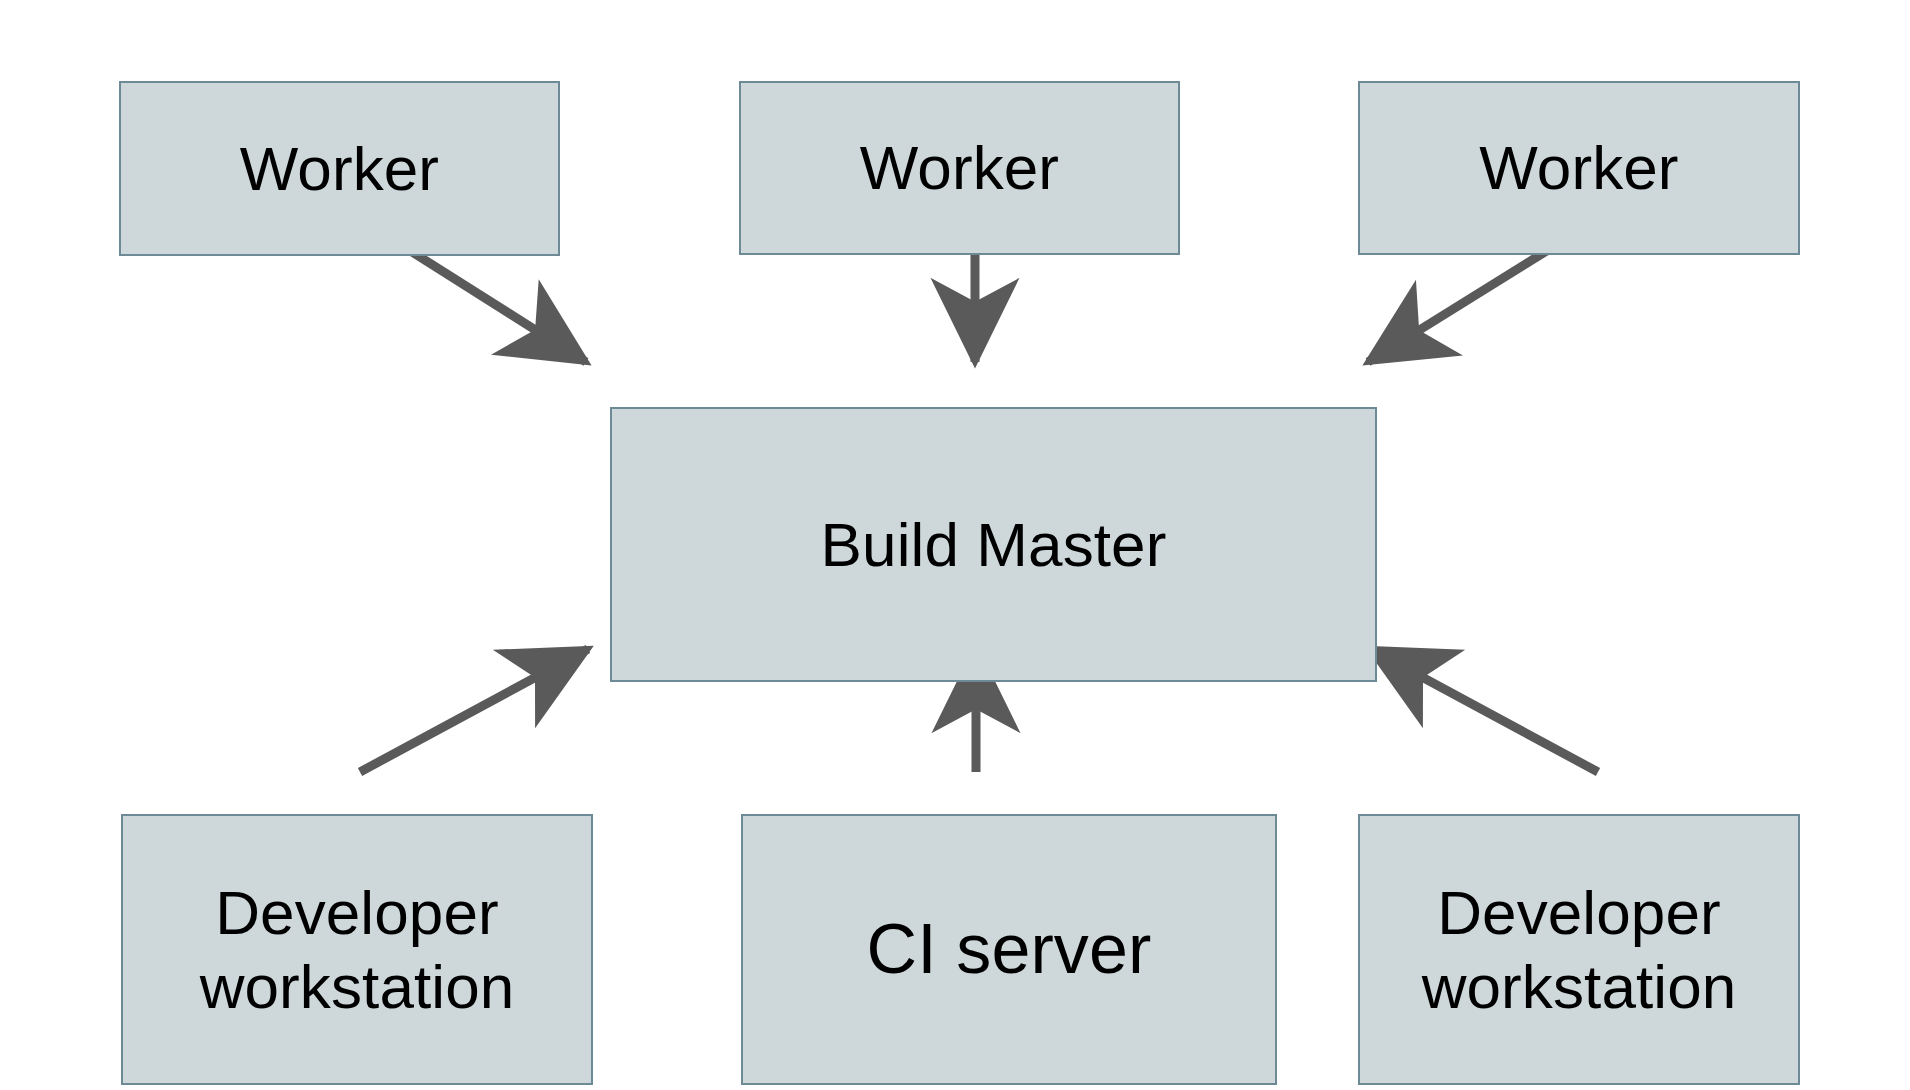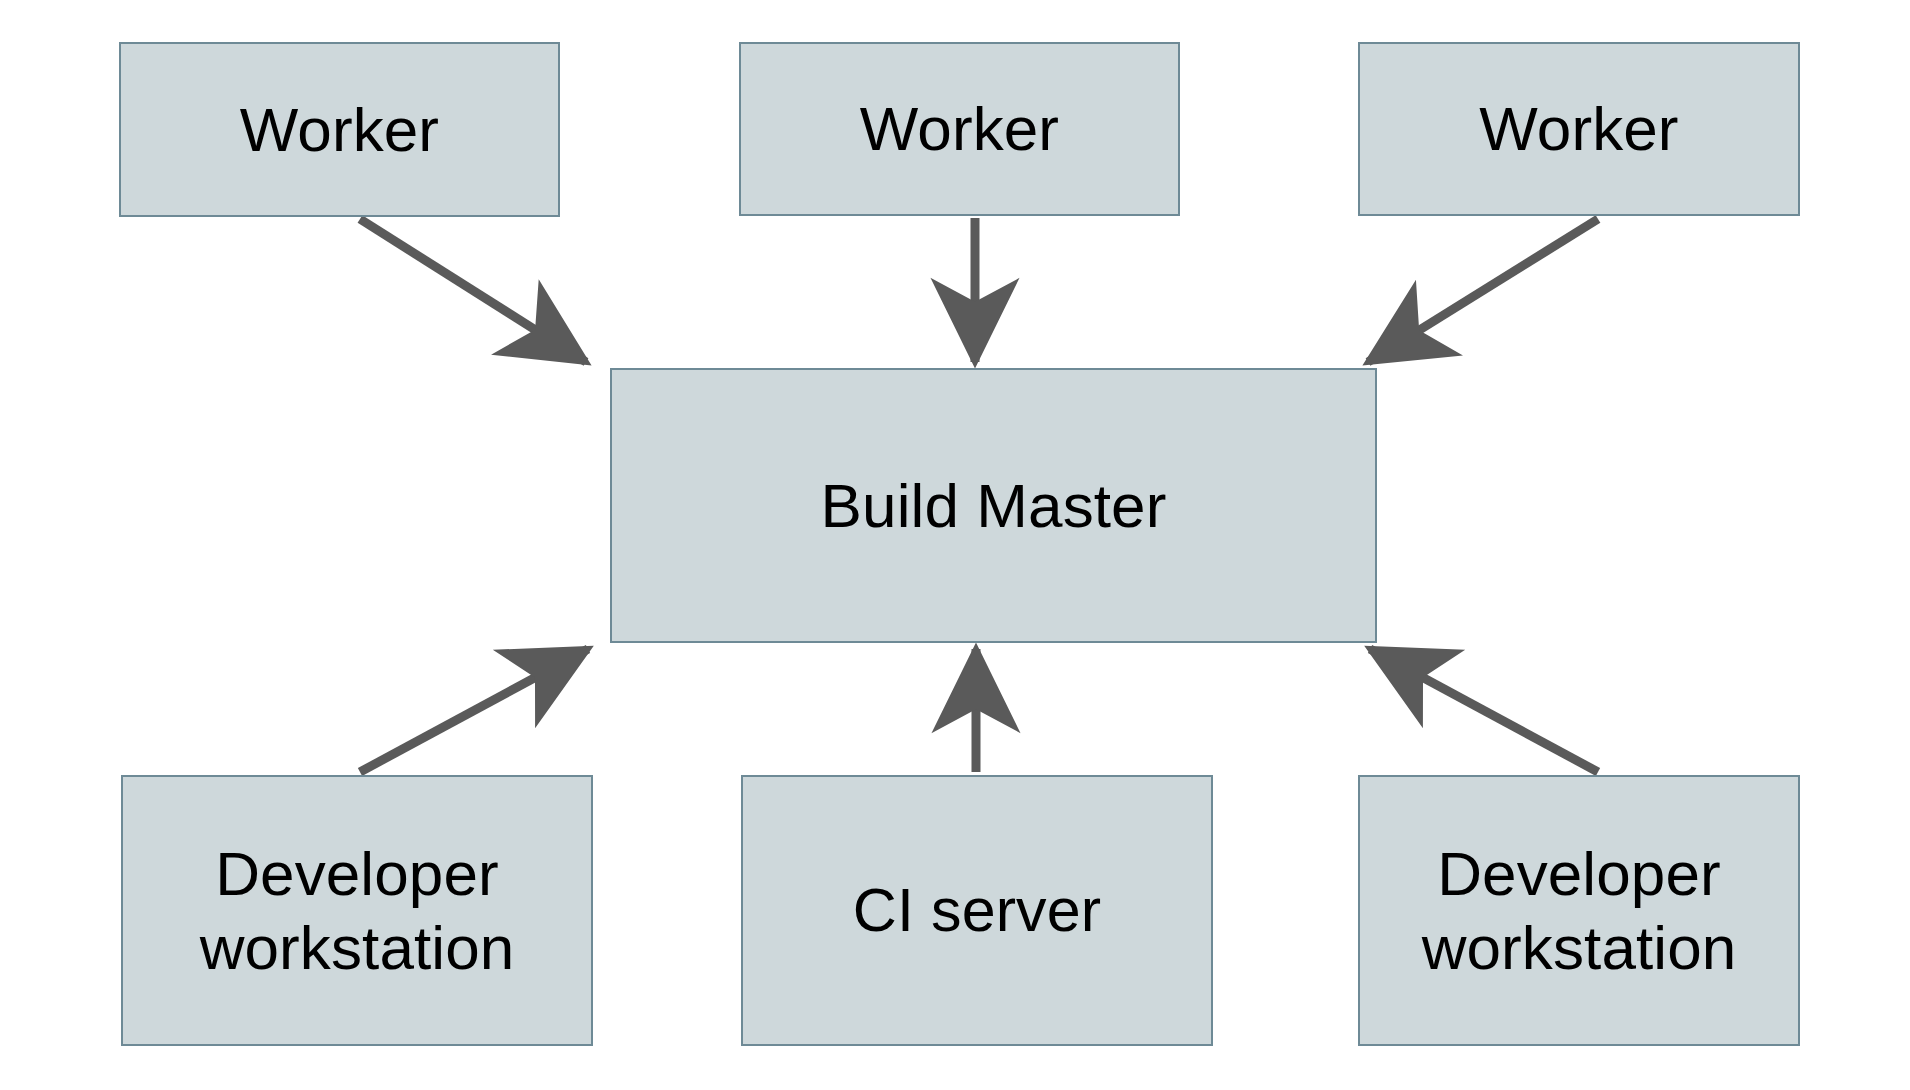--- a/index.html
+++ b/index.html
@@ -32,34 +32,35 @@
     background: #ced8db;
     border: 2px solid #6e8a96;
     display: flex;
     align-items: center;
     justify-content: center;
     text-align: center;
     color: #000000;
     line-height: 1.18;
     white-space: pre-line;
     letter-spacing: 0.1px;
+    margin-top: 39px;
   }
   .node-label {
     display: block;
     width: 100%;
     white-space: pre-line;
   }
 
   
   #node-worker-1      { left: 119px;  top: 42px;  width: 441px; height: 175px; font-size: 62px; }
   #node-worker-2      { left: 739px;  top: 42px;  width: 441px; height: 174px; font-size: 62px; }
   #node-worker-3      { left: 1358px; top: 42px;  width: 442px; height: 174px; font-size: 62px; }
   #node-build-master  { left: 610px;  top: 368px; width: 767px; height: 275px; font-size: 62px; }
   #node-dev-ws-left   { left: 121px;  top: 775px; width: 472px; height: 271px; font-size: 62px; }
-  #node-ci-server     { left: 741px;  top: 775px; width: 472px; height: 271px; font-size: 61px; }
+  #node-ci-server     { left: 741px;  top: 775px; width: 536px; height: 271px; font-size: 70px; }
   #node-dev-ws-right  { left: 1358px; top: 775px; width: 442px; height: 271px; font-size: 62px; }
 </style>
 </head>
 <body>
 
 <div id="canvas">
 
   <svg id="edges" width="1910" height="1090" viewBox="0 0 1910 1090" xmlns="http://www.w3.org/2000/svg">
     <defs>
       <marker id="barb" viewBox="0 0 12 12" refX="10.6" refY="6" markerWidth="11" markerHeight="11" orient="auto-start-reverse" markerUnits="strokeWidth">

